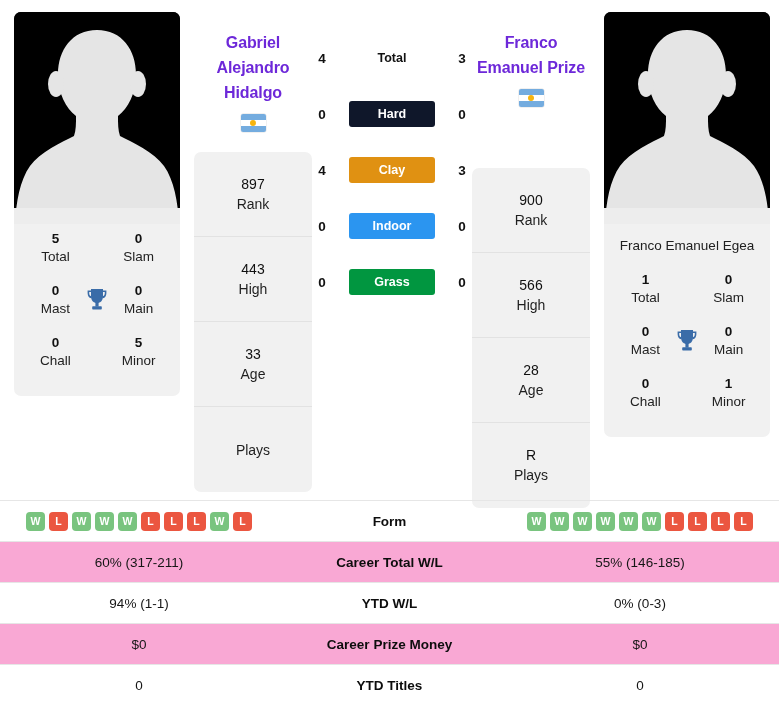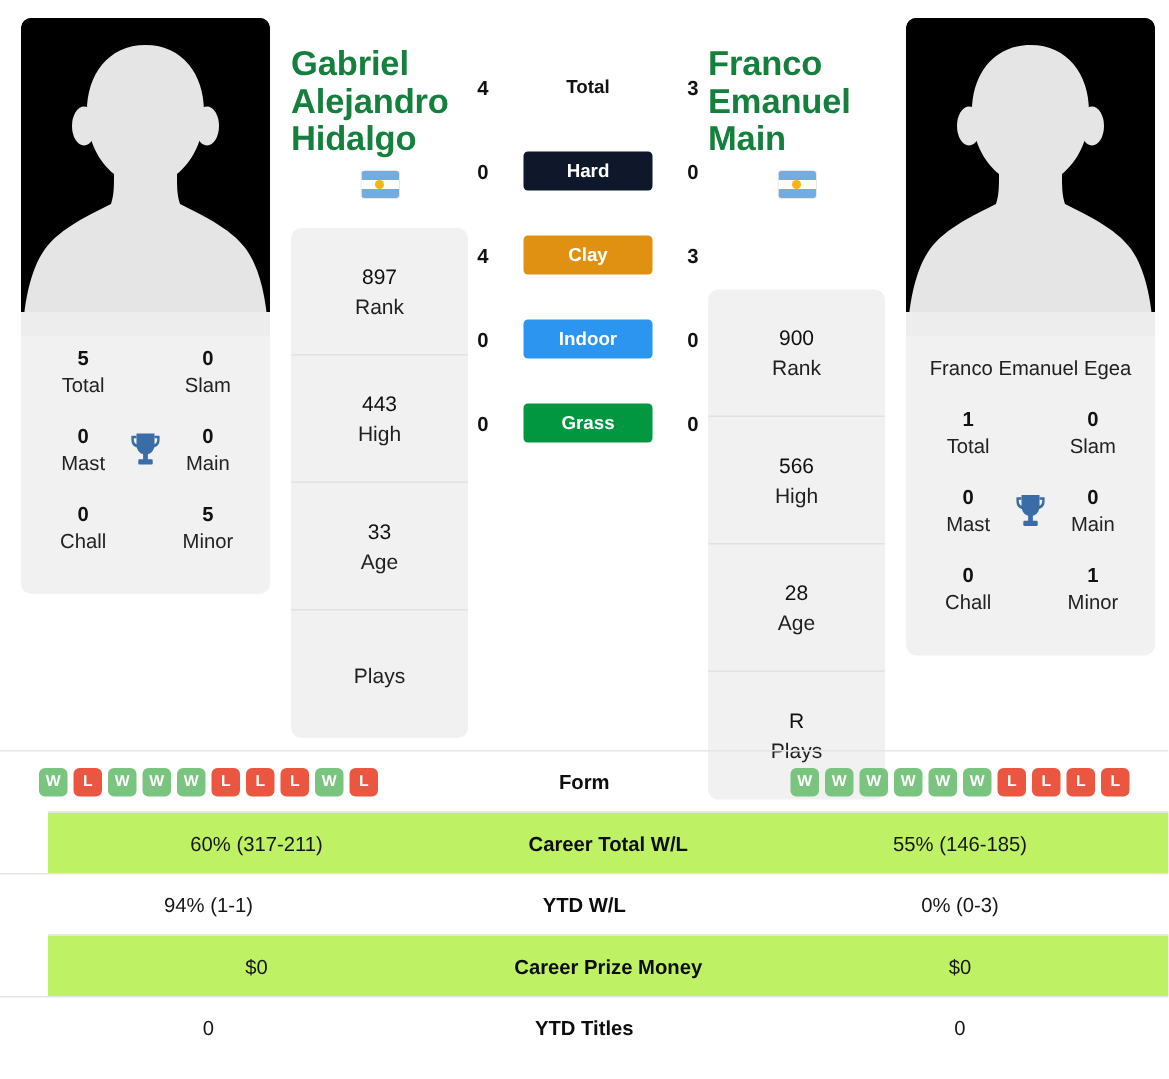--- a/index.html
+++ b/index.html
@@ -59,25 +59,25 @@
   .trophy svg { display: block; }
 
   
   .midcol {
     width: 118px;
     flex: 0 0 auto;
     padding-top: 22px;
   }
   .midcol.right { text-align: center; }
   .bigname {
-    text-align: left;
-    font-size: 23px;
+    text-align: center;
+    font-size: 16px;
     font-weight: bold;
     line-height: 25px;
-    color: #15803d;
+    color: #6d28d9;
     letter-spacing: -0.1px;
   }
   .flagwrap { display: flex; justify-content: center; margin-top: 9px; }
   .flag {
     width: 25px; height: 18px; border-radius: 2px;
     overflow: hidden; position: relative;
     box-shadow: 0 0 0 0.5px rgba(0,0,0,.12);
   }
   .flag .band { position: absolute; left: 0; right: 0; }
   .flag .b1 { top: 0; height: 33.4%; background: #74acdf; }
@@ -141,21 +141,21 @@
   .bar.plain { background: transparent; color: #121212; }
 
   
   .tablewrap { position: absolute; left: 0; top: 500px; width: 779px; }
   .trow {
     display: flex;
     align-items: center;
     height: 41px;
     border-top: 1px solid #e6e6e6;
   }
-  .trow.alt { background: #bef264; margin-left: 32px; }
+  .trow.alt { background: #f9a8d4; }
   .trow .side {
     width: 278px;
     text-align: center;
     font-size: 13.5px;
     color: #161616;
   }
   .trow .label {
     flex: 1;
     text-align: center;
     font-size: 13.5px;
@@ -295,21 +295,21 @@
       <div class="barrow">
         <div class="num">0</div>
         <div class="bar" style="background:#019640">Grass</div>
         <div class="num">0</div>
       </div>
     </div>
 
     <div class="midcol right">
       <div class="bigname">
         <div>Franco</div>
-        <div>Emanuel Main</div>
+        <div>Emanuel Prize</div>
       </div>
       <div class="flagwrap">
         <div class="flag">
           <div class="band b1"></div>
             <div class="band b2"></div>
             <div class="band b3"></div>
           <div class="sun"></div>
         </div>
       </div>
       <div class="statbox" style="margin-top:61px">

